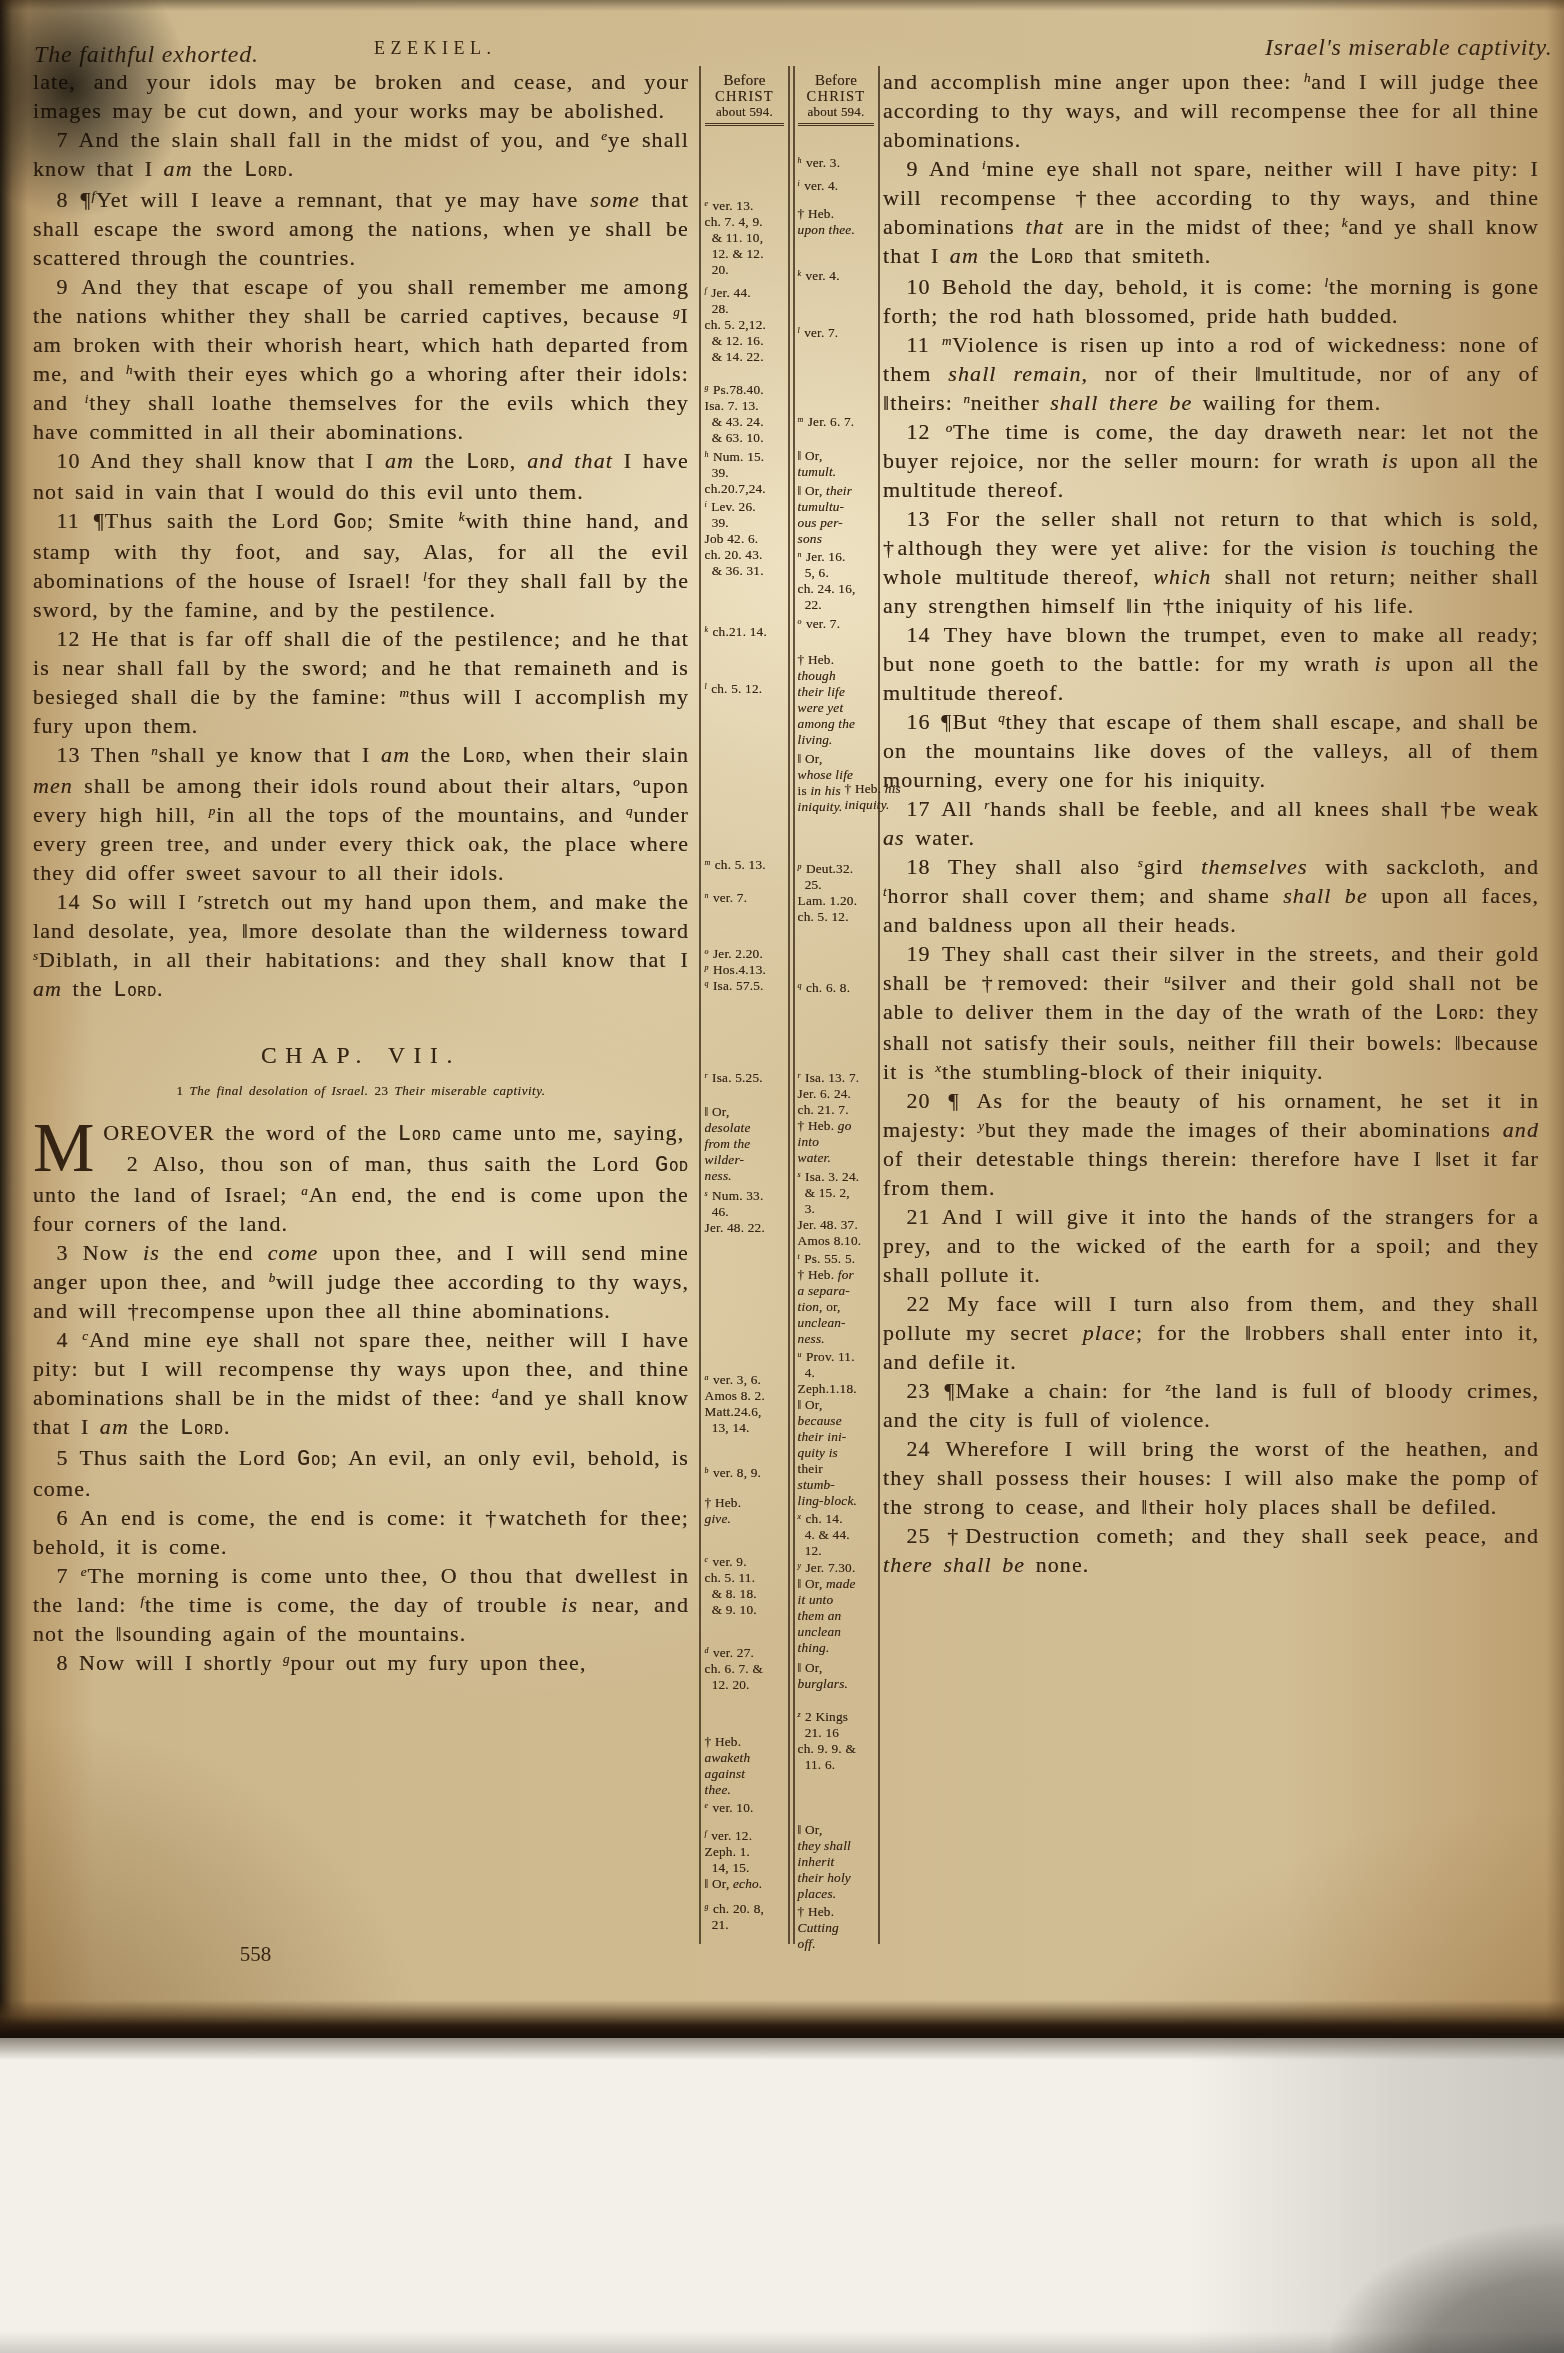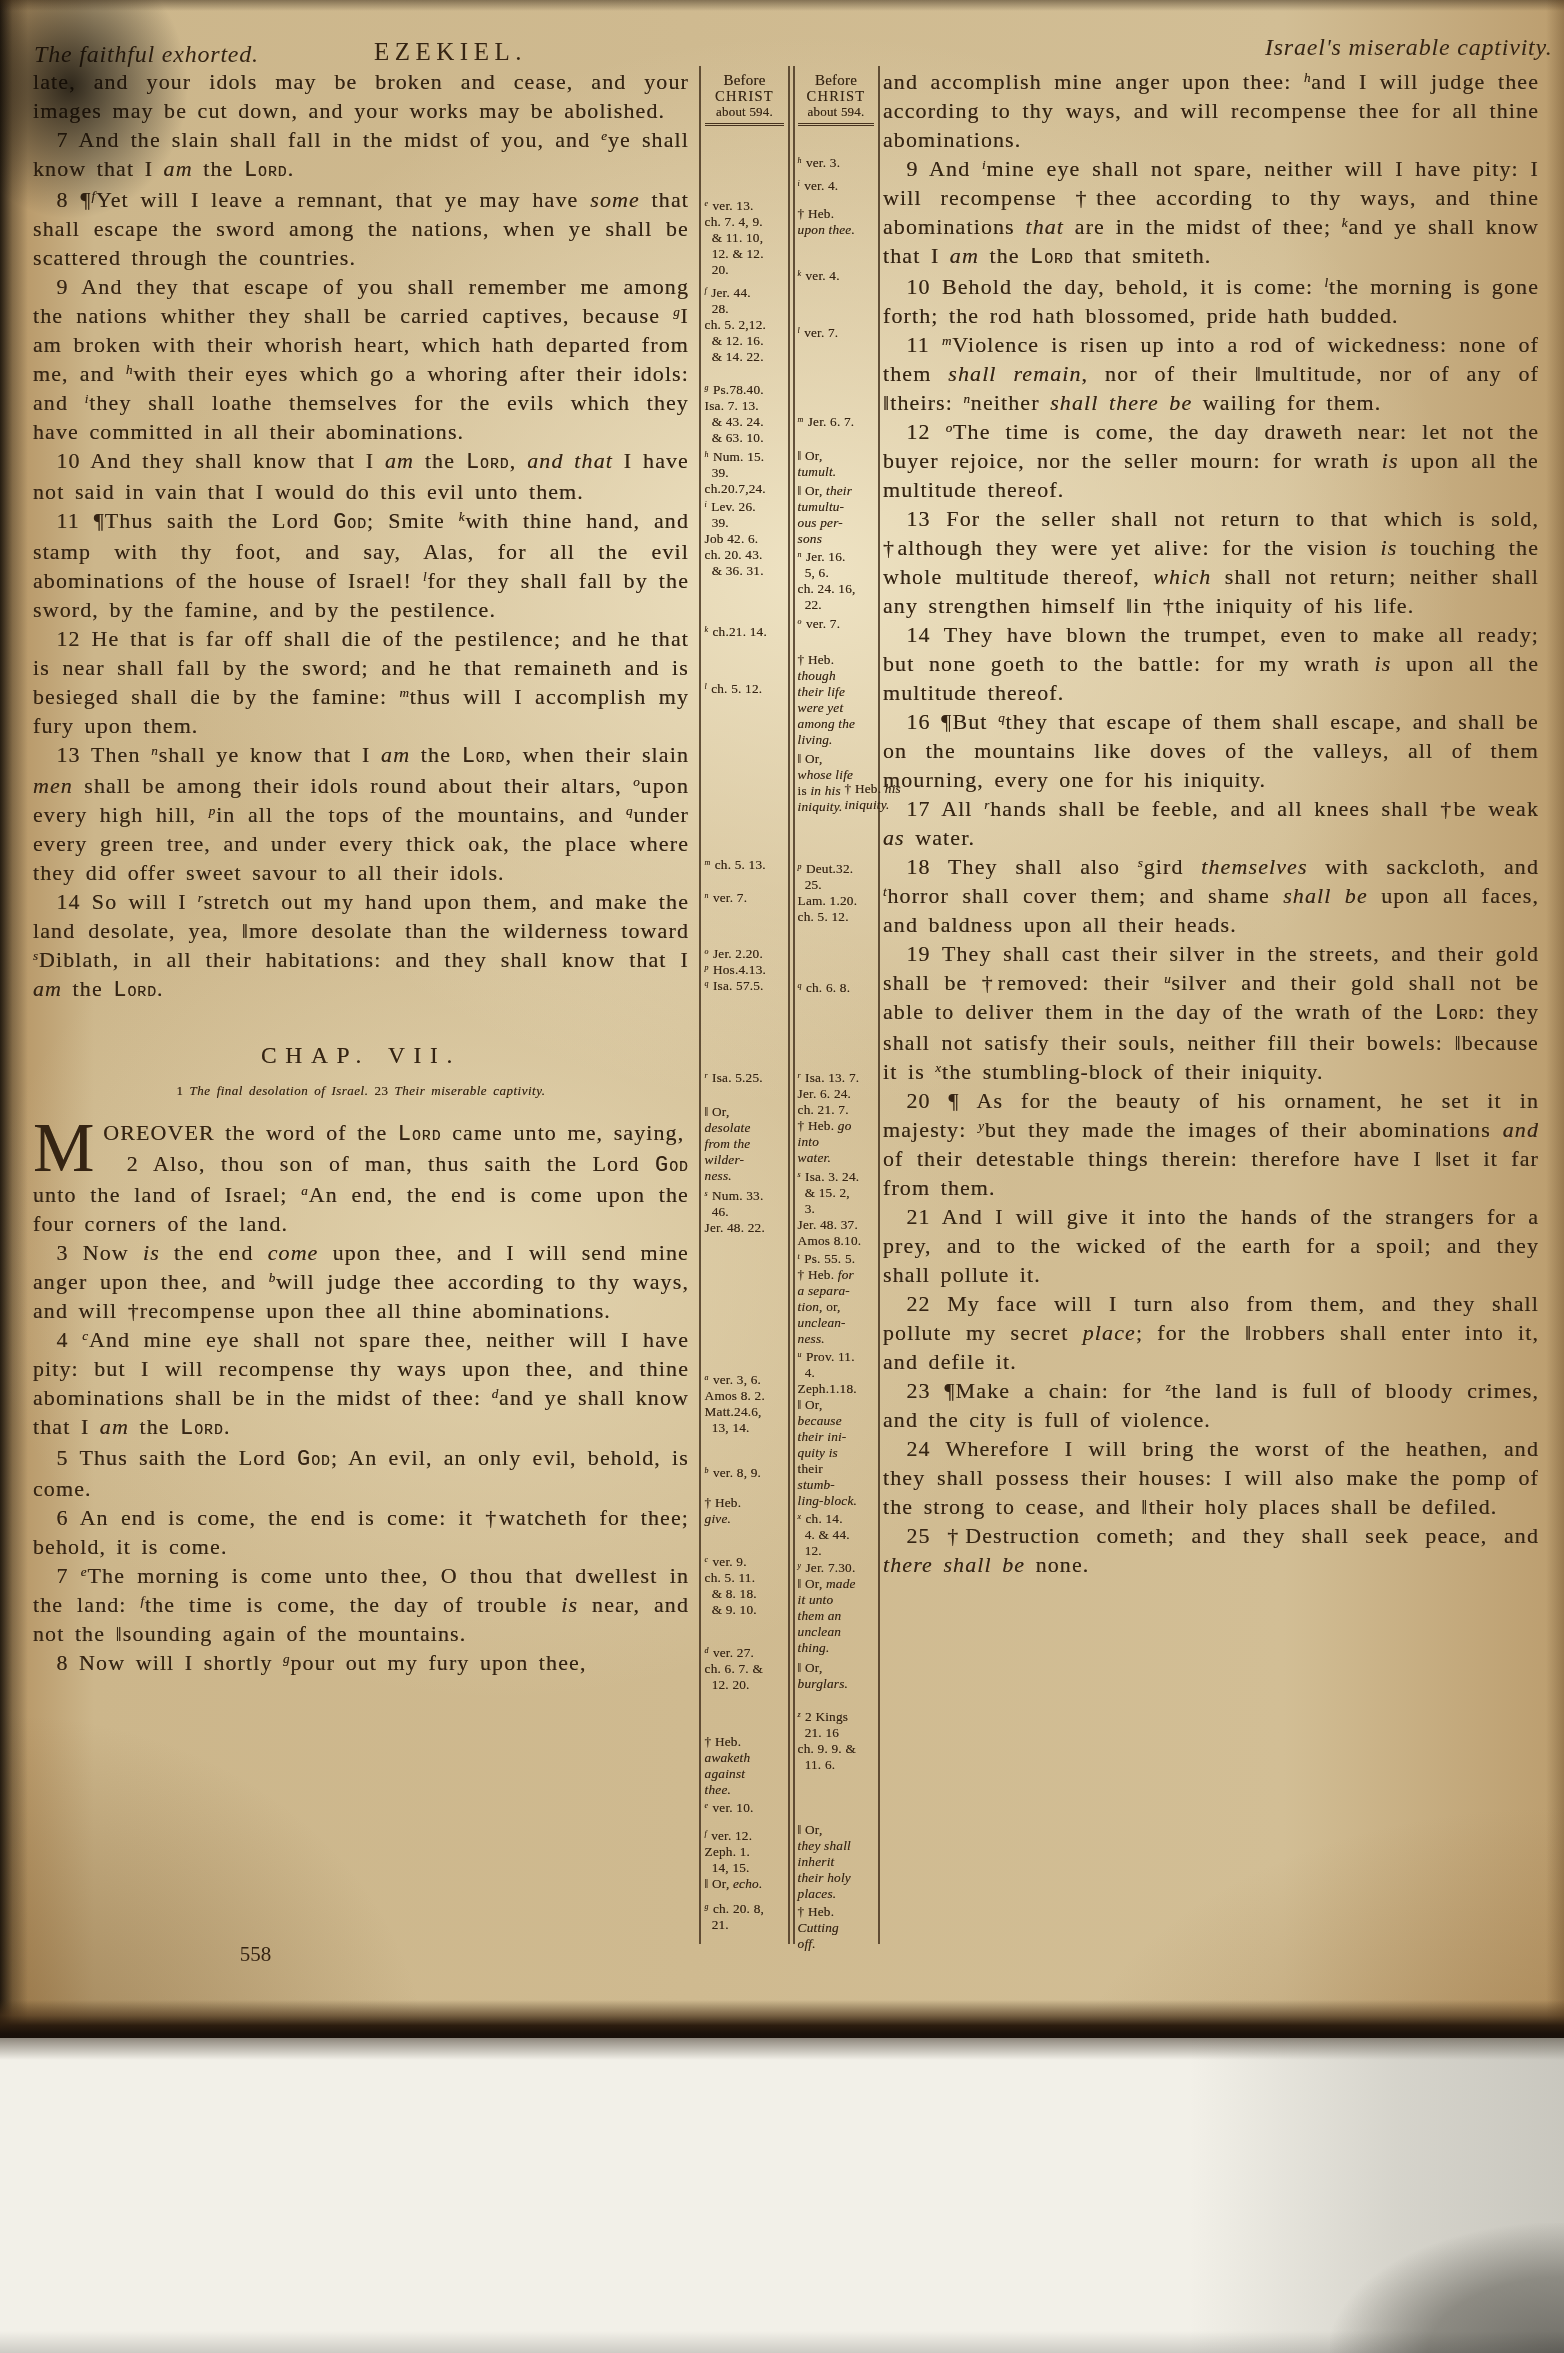--- a/index.html
+++ b/index.html
@@ -22,21 +22,21 @@
     background:linear-gradient(to right, rgba(12,8,4,0.85), rgba(12,8,4,0.3) 45%, rgba(12,8,4,0)); }
   .vig-topleft { position:absolute; left:-47px; top:-47px; width:235px; height:266px;
     background:radial-gradient(closest-side, rgba(10,7,3,0.8), rgba(10,7,3,0) ); }
   .vig-top   { position:absolute; left:0; top:0; width:1565px; height:11px;
     background:linear-gradient(to bottom, rgba(40,26,12,0.45), rgba(40,26,12,0)); }
   .vig-right { position:absolute; right:0; top:0; width:19px; height:2034px;
     background:linear-gradient(to left, rgba(80,52,22,0.35), rgba(80,52,22,0)); }
 
   
   .h-left  { position:absolute; left:34px;  top:41px; font-style:italic; font-size:24px; letter-spacing:0.8px; }
-  .h-center{ position:absolute; left:374px; top:38px; font-size:25px; letter-spacing:5.5px; }
+  .h-center{ position:absolute; left:374px; top:38px; font-size:18px; letter-spacing:5.5px; }
   .h-right { position:absolute; right:12.5px; top:34px; font-style:italic; font-size:24px; letter-spacing:0.8px; }
 
   
   .textcol { position:absolute; top:67px; width:656px; text-align:justify;
              font-size:22px; line-height:29px; letter-spacing:1.1px; word-spacing:3.9px;
              text-shadow:0 0 0.5px rgba(47,32,19,0.55); }
   #col-left  { left:33px; }
   #col-right { left:883px; }
   .textcol p { margin:0; text-indent:23.5px; }
   .textcol p.cont { text-indent:0; }

